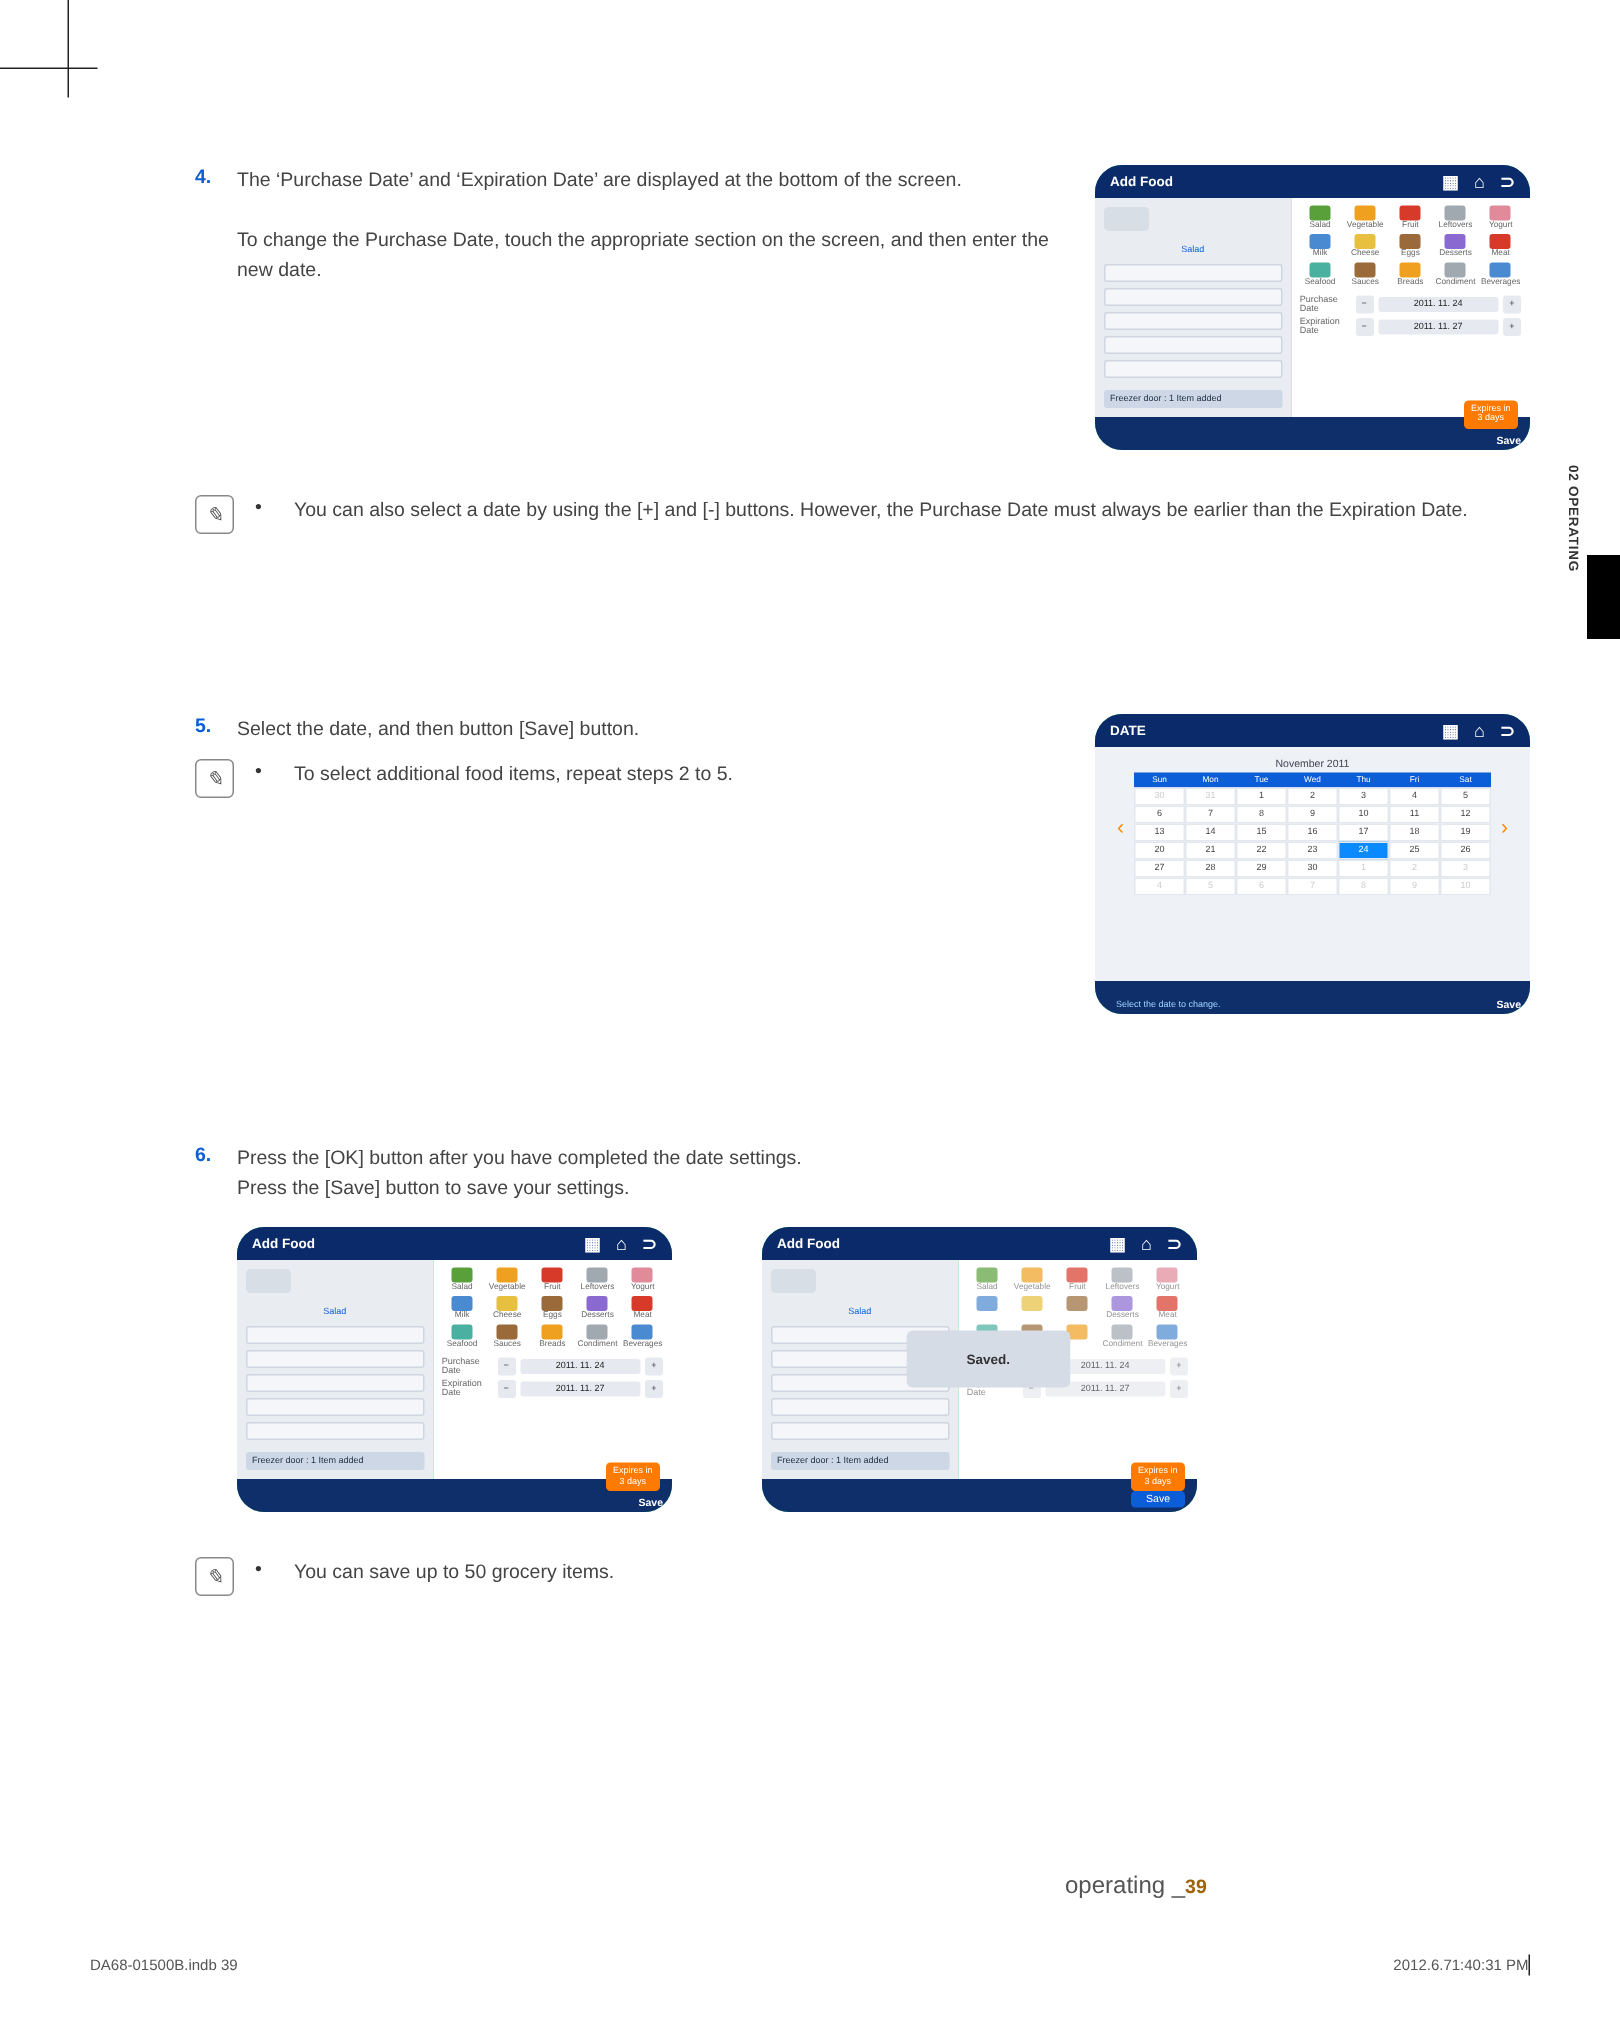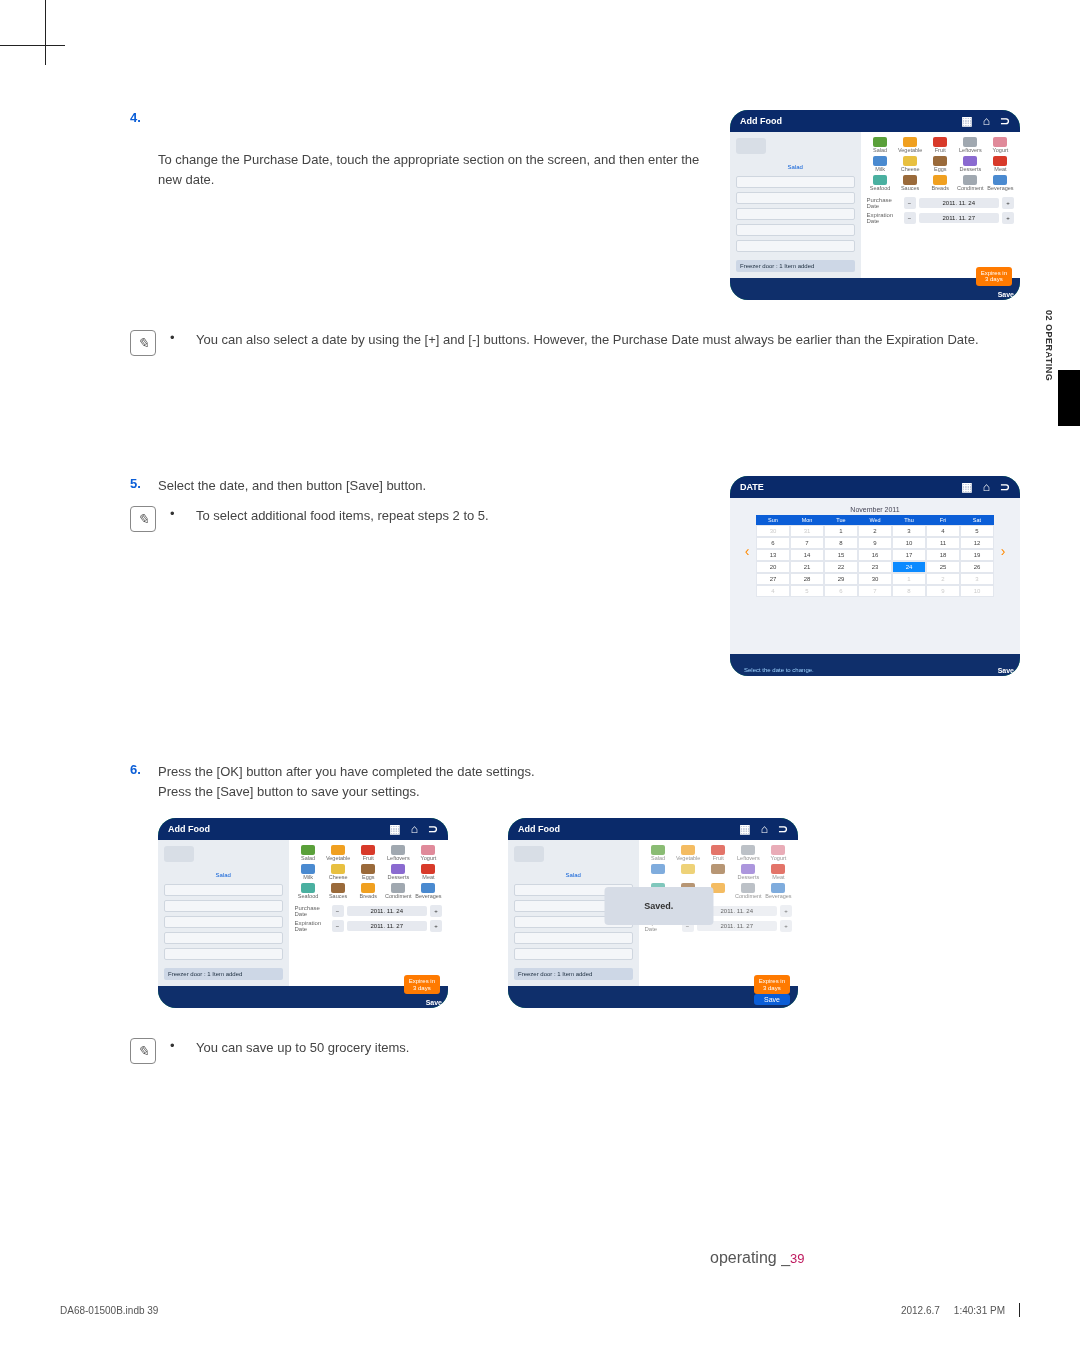--- a/index.html
+++ b/index.html
@@ -64,24 +64,24 @@
   .cal-hint { position: absolute; left: 14px; bottom: 3px; font-size: 6px; color: #9fd3ff; }
 
   .saved-pop { position: absolute; left: 52%; top: 46%; transform: translate(-50%,-50%); background: #d6dce6; color: #333; font-size: 9px; padding: 14px 40px; border-radius: 4px; font-weight: bold; }
 
   .step5-row { display: flex; align-items: flex-start; gap: 20px; }
   .step5-row .text-col { flex: 1; }
 
   .step6-imgs { display: flex; gap: 60px; margin: 16px 0 0 28px; }
 
   .footer { position: absolute; left: 0; right: 0; bottom: 30px; display: flex; justify-content: space-between; align-items: center; padding: 0 60px 0 60px; font-size: 10px; color: #555; }
-  .footer .right { display: flex; gap: 14px; align-items: center; }
+  .footer .right { display: flex; align-items: center; }
   .footer .bar { width: 1px; height: 14px; background: #222; }
   .pg-label { font-size: 16px; color: #555; }
-  .pg-num { font-size: 13px; font-weight: normal; color: #be185d; }
+  .pg-num { font-size: 13px; font-weight: bold; color: #a16207; }
 
   .spacer-lg { height: 60px; }
   .spacer-md { height: 26px; }
 
   
   .ic.green{background:#5aa03a;} .ic.orange{background:#f0a020;} .ic.red{background:#d83a2a;}
   .ic.blue{background:#4a8ad0;} .ic.brown{background:#9a6a3a;} .ic.pink{background:#e08a9a;}
   .ic.yel{background:#e8c040;} .ic.gray{background:#a0a8b0;} .ic.purp{background:#8a6ad0;} .ic.teal{background:#4ab0a0;}
 </style>
 </head>
@@ -95,21 +95,21 @@
 </div>
 <div class="side-black"></div>
 
 <div class="page">
 
   <div class="row-top">
     <div class="text-col">
       <div class="step">
         <div class="step-num">4.</div>
         <div class="step-body">
-          <br>
+          <span>The ‘Purchase Date’ and ‘Expiration Date’ are displayed at the bottom of the screen.</span><br>
           <br>
           <span>To change the Purchase Date, touch the appropriate section on the screen, and then enter the new date.</span>
         </div>
       </div>
     </div>
 
     <div class="shot" style="width:290px;height:190px;">
       <div class="shot-head">
         <span>Add Food</span>
         <span class="icons">

